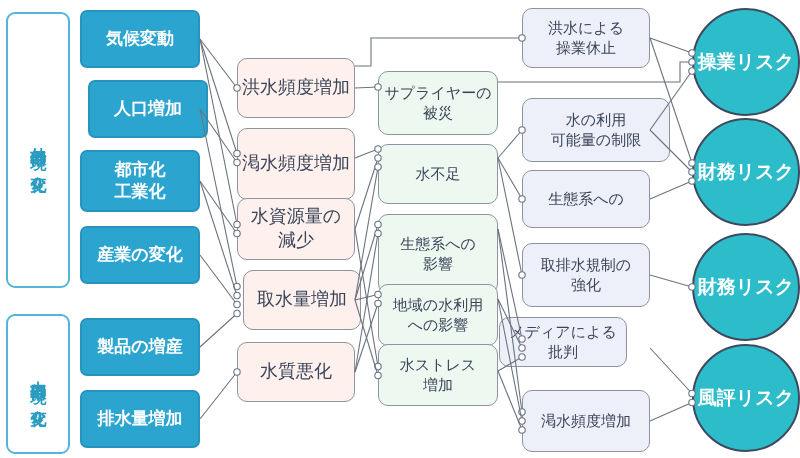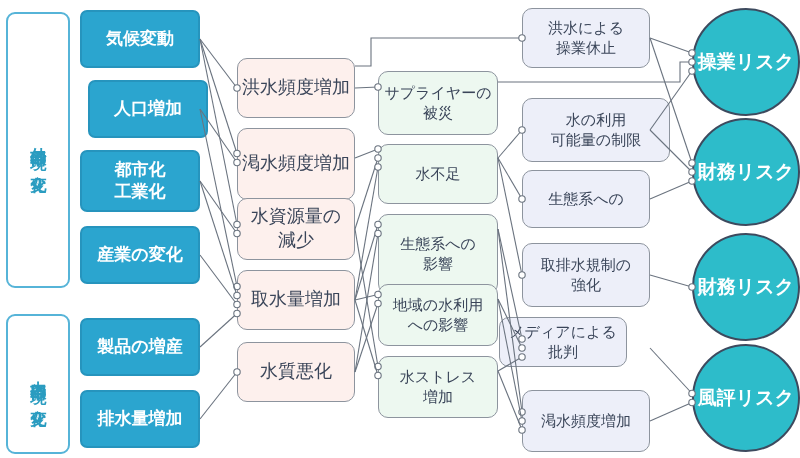--- a/index.html
+++ b/index.html
@@ -52,31 +52,31 @@
   <div class="node driver" style="left:80px;top:150px;width:120px;height:62px">都市化
 工業化</div>
   <div class="node driver" style="left:80px;top:226px;width:120px;height:58px">産業の変化</div>
   <div class="node driver" style="left:80px;top:318px;width:120px;height:58px">製品の増産</div>
   <div class="node driver" style="left:80px;top:390px;width:120px;height:58px">排水量増加</div>
 
   <div class="node hazard" style="left:237px;top:58px;width:118px;height:60px">洪水頻度増加</div>
   <div class="node hazard" style="left:237px;top:128px;width:118px;height:72px">渇水頻度増加</div>
   <div class="node hazard" style="left:237px;top:198px;width:118px;height:62px">水資源量の
 減少</div>
-  <div class="node hazard" style="left:237px;top:270px;width:118px;height:60px">取水量増加</div>
+  <div class="node hazard" style="left:243px;top:270px;width:118px;height:60px">取水量増加</div>
   <div class="node hazard" style="left:237px;top:342px;width:118px;height:60px">水質悪化</div>
 
   <div class="node impact" style="left:378px;top:55px;width:120px;height:64px">サプライヤーの
 被災</div>
   <div class="node impact" style="left:378px;top:128px;width:120px;height:60px">水不足</div>
   <div class="node impact" style="left:378px;top:198px;width:120px;height:80px">生態系への
 影響</div>
   <div class="node impact" style="left:378px;top:268px;width:120px;height:62px">地域の水利用
 への影響</div>
-  <div class="node impact" style="left:378px;top:340px;width:120px;height:62px">水ストレス
+  <div class="node impact" style="left:378px;top:328px;width:120px;height:62px">水ストレス
 増加</div>
 
   <div class="node consequence" style="left:522px;top:8px;width:128px;height:60px">洪水による
 操業休止</div>
   <div class="node consequence" style="left:522px;top:98px;width:148px;height:64px">水の利用
 可能量の制限</div>
   <div class="node consequence" style="left:522px;top:170px;width:128px;height:58px">生態系への</div>
   <div class="node consequence" style="left:522px;top:243px;width:128px;height:64px">取排水規制の
 強化</div>
   <div class="node consequence" style="left:499px;top:317px;width:128px;height:50px">メディアによる

